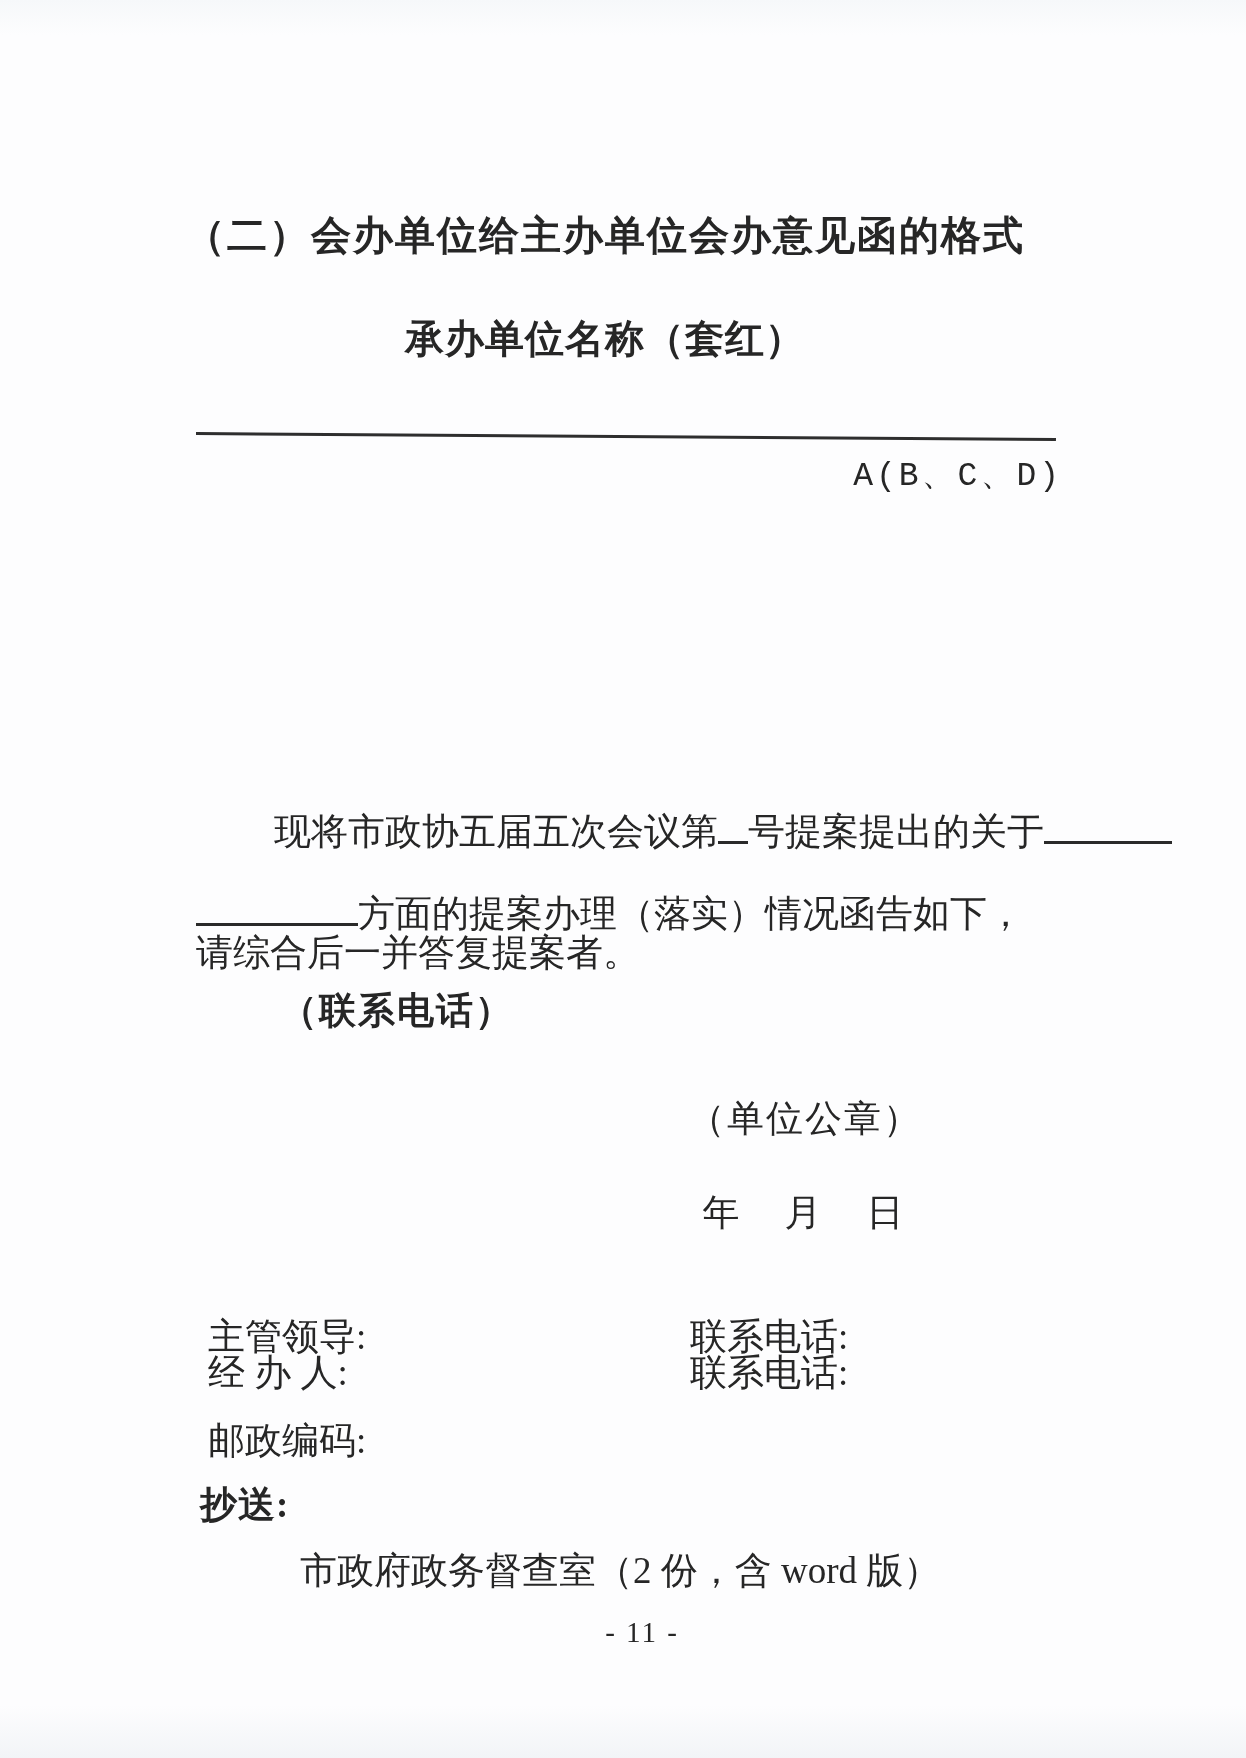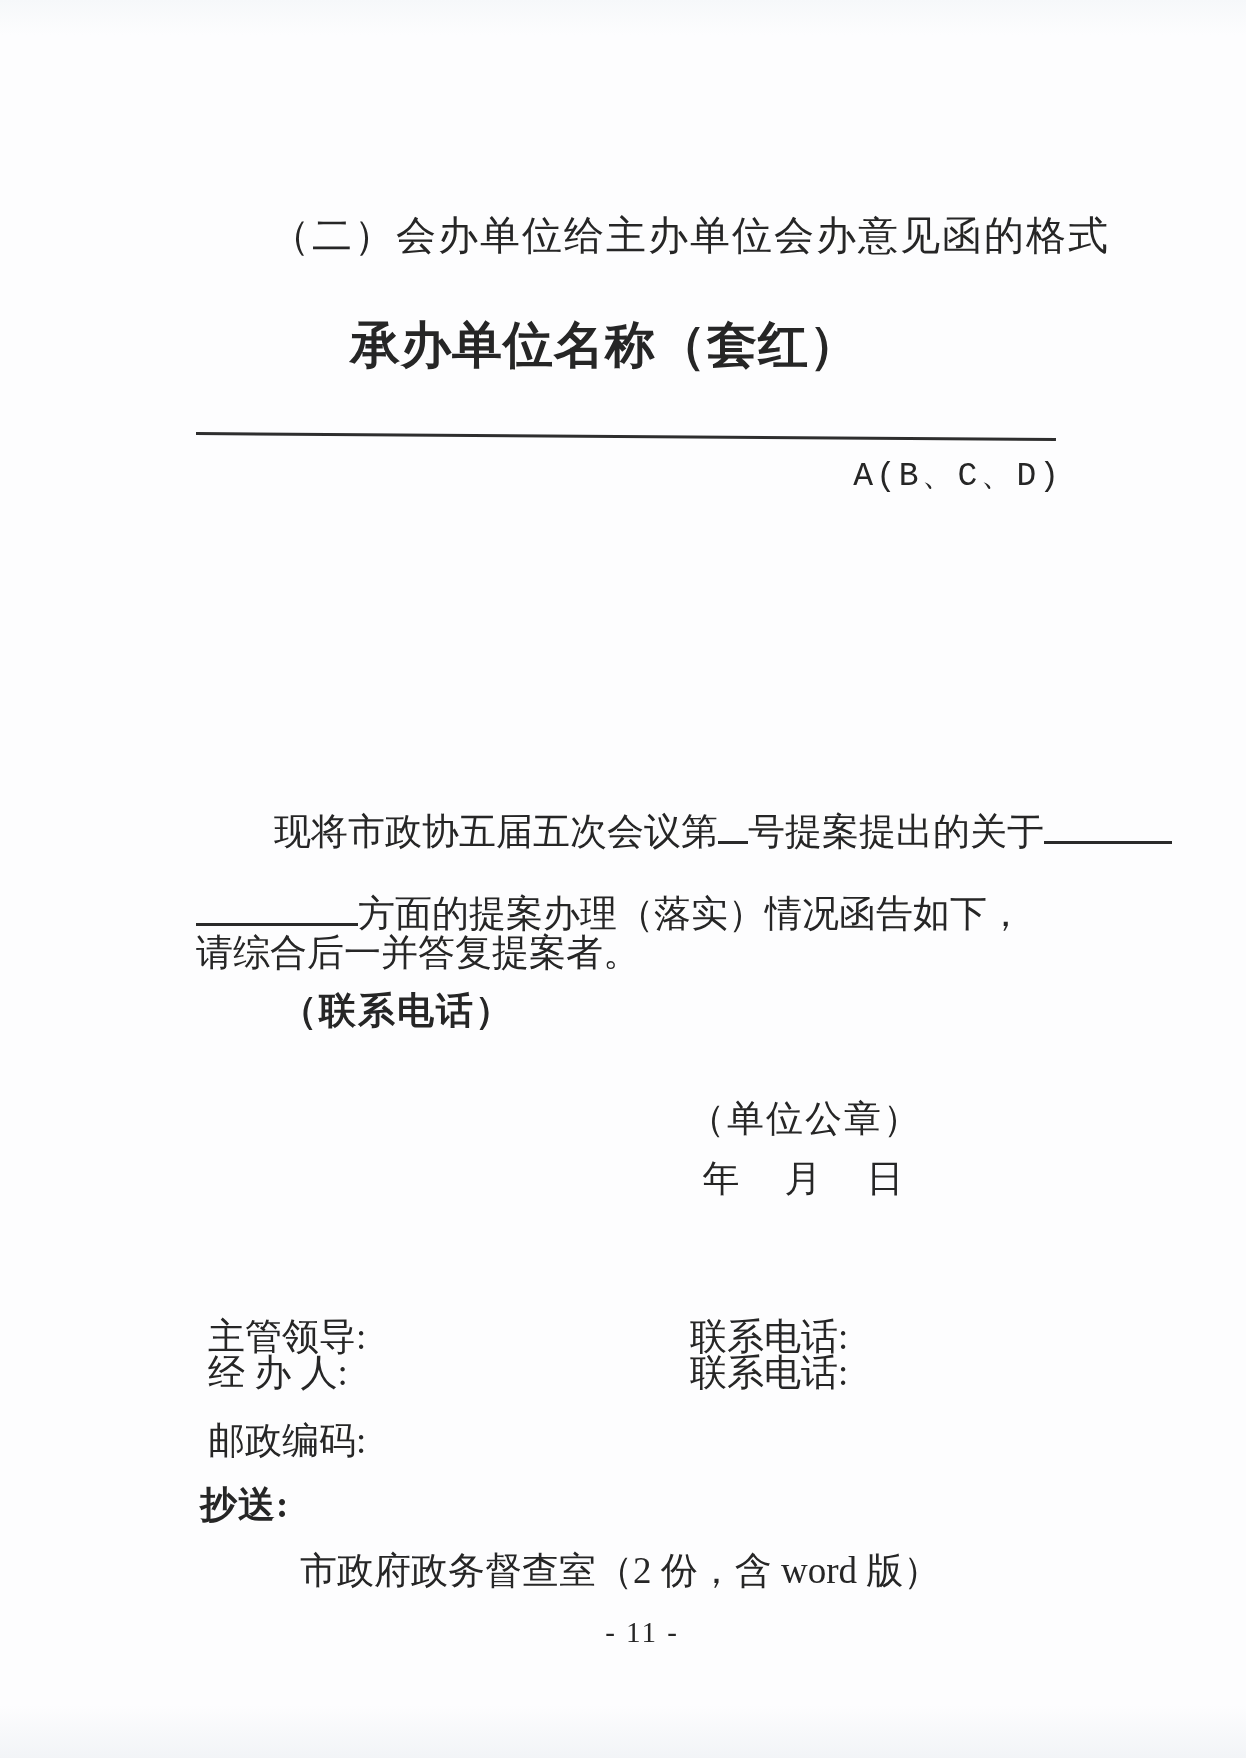--- a/index.html
+++ b/index.html
@@ -14,26 +14,26 @@
     height: 1758px;
     margin: 0 auto;
     color: #262626;
     background: linear-gradient(180deg, #f6f8fa 0%, #fdfdfe 2%, #fdfdfe 97%, #f2f4f7 100%);
     overflow: hidden;
   }
   .abs { position: absolute; }
 
   .section-heading {
     top: 208px; left: 100px; width: 1010px;
-    font-size: 40px; font-weight: 400;
-    text-align: right; letter-spacing: 2px;
+    font-size: 40px; font-weight: 700;
+    text-align: center; letter-spacing: 2px;
   }
   .subheading {
     top: 312px; left: 100px; width: 1010px;
-    font-size: 50px; font-weight: 600;
+    font-size: 39px; font-weight: 600;
     text-align: center; letter-spacing: 1px;
   }
   .divider {
     top: 432px; left: 196px; width: 860px; height: 3px;
     background: #2e2e2e;
     transform: rotate(0.4deg); transform-origin: left center;
   }
   .grade-note {
     top: 452px; right: 184px;
     font-size: 33px; letter-spacing: 3px;
@@ -57,21 +57,21 @@
     height: 0.95em;
     border-bottom: 3px solid #2a2a2a;
     vertical-align: baseline;
   }
   .blank-num   { width: 30px; }
   .blank-tail  { width: 128px; }
   .blank-lead  { width: 162px; }
 
   .stamp-block { top: 1094px; left: 600px; width: 410px; text-align: center; }
   .seal-note { font-size: 37px; letter-spacing: 2px; }
-  .date-line { margin-top: 10px; font-size: 37px; letter-spacing: 4px; }
+  .date-line { margin-top: 44px; font-size: 37px; letter-spacing: 4px; }
 
   .contact-row { font-size: 37px; }
   .c-left  { left: 208px; }
   .c-right { left: 690px; }
   .row1 { top: 1312px; }
   .row2 { top: 1348px; }
   .postal { top: 1416px; left: 208px; font-size: 37px; }
 
   .cc-label { top: 1480px; left: 200px; font-size: 37px; font-weight: 700; letter-spacing: 1px; }
   .cc-item1 { top: 1480px; left: 300px; font-size: 37px; }

